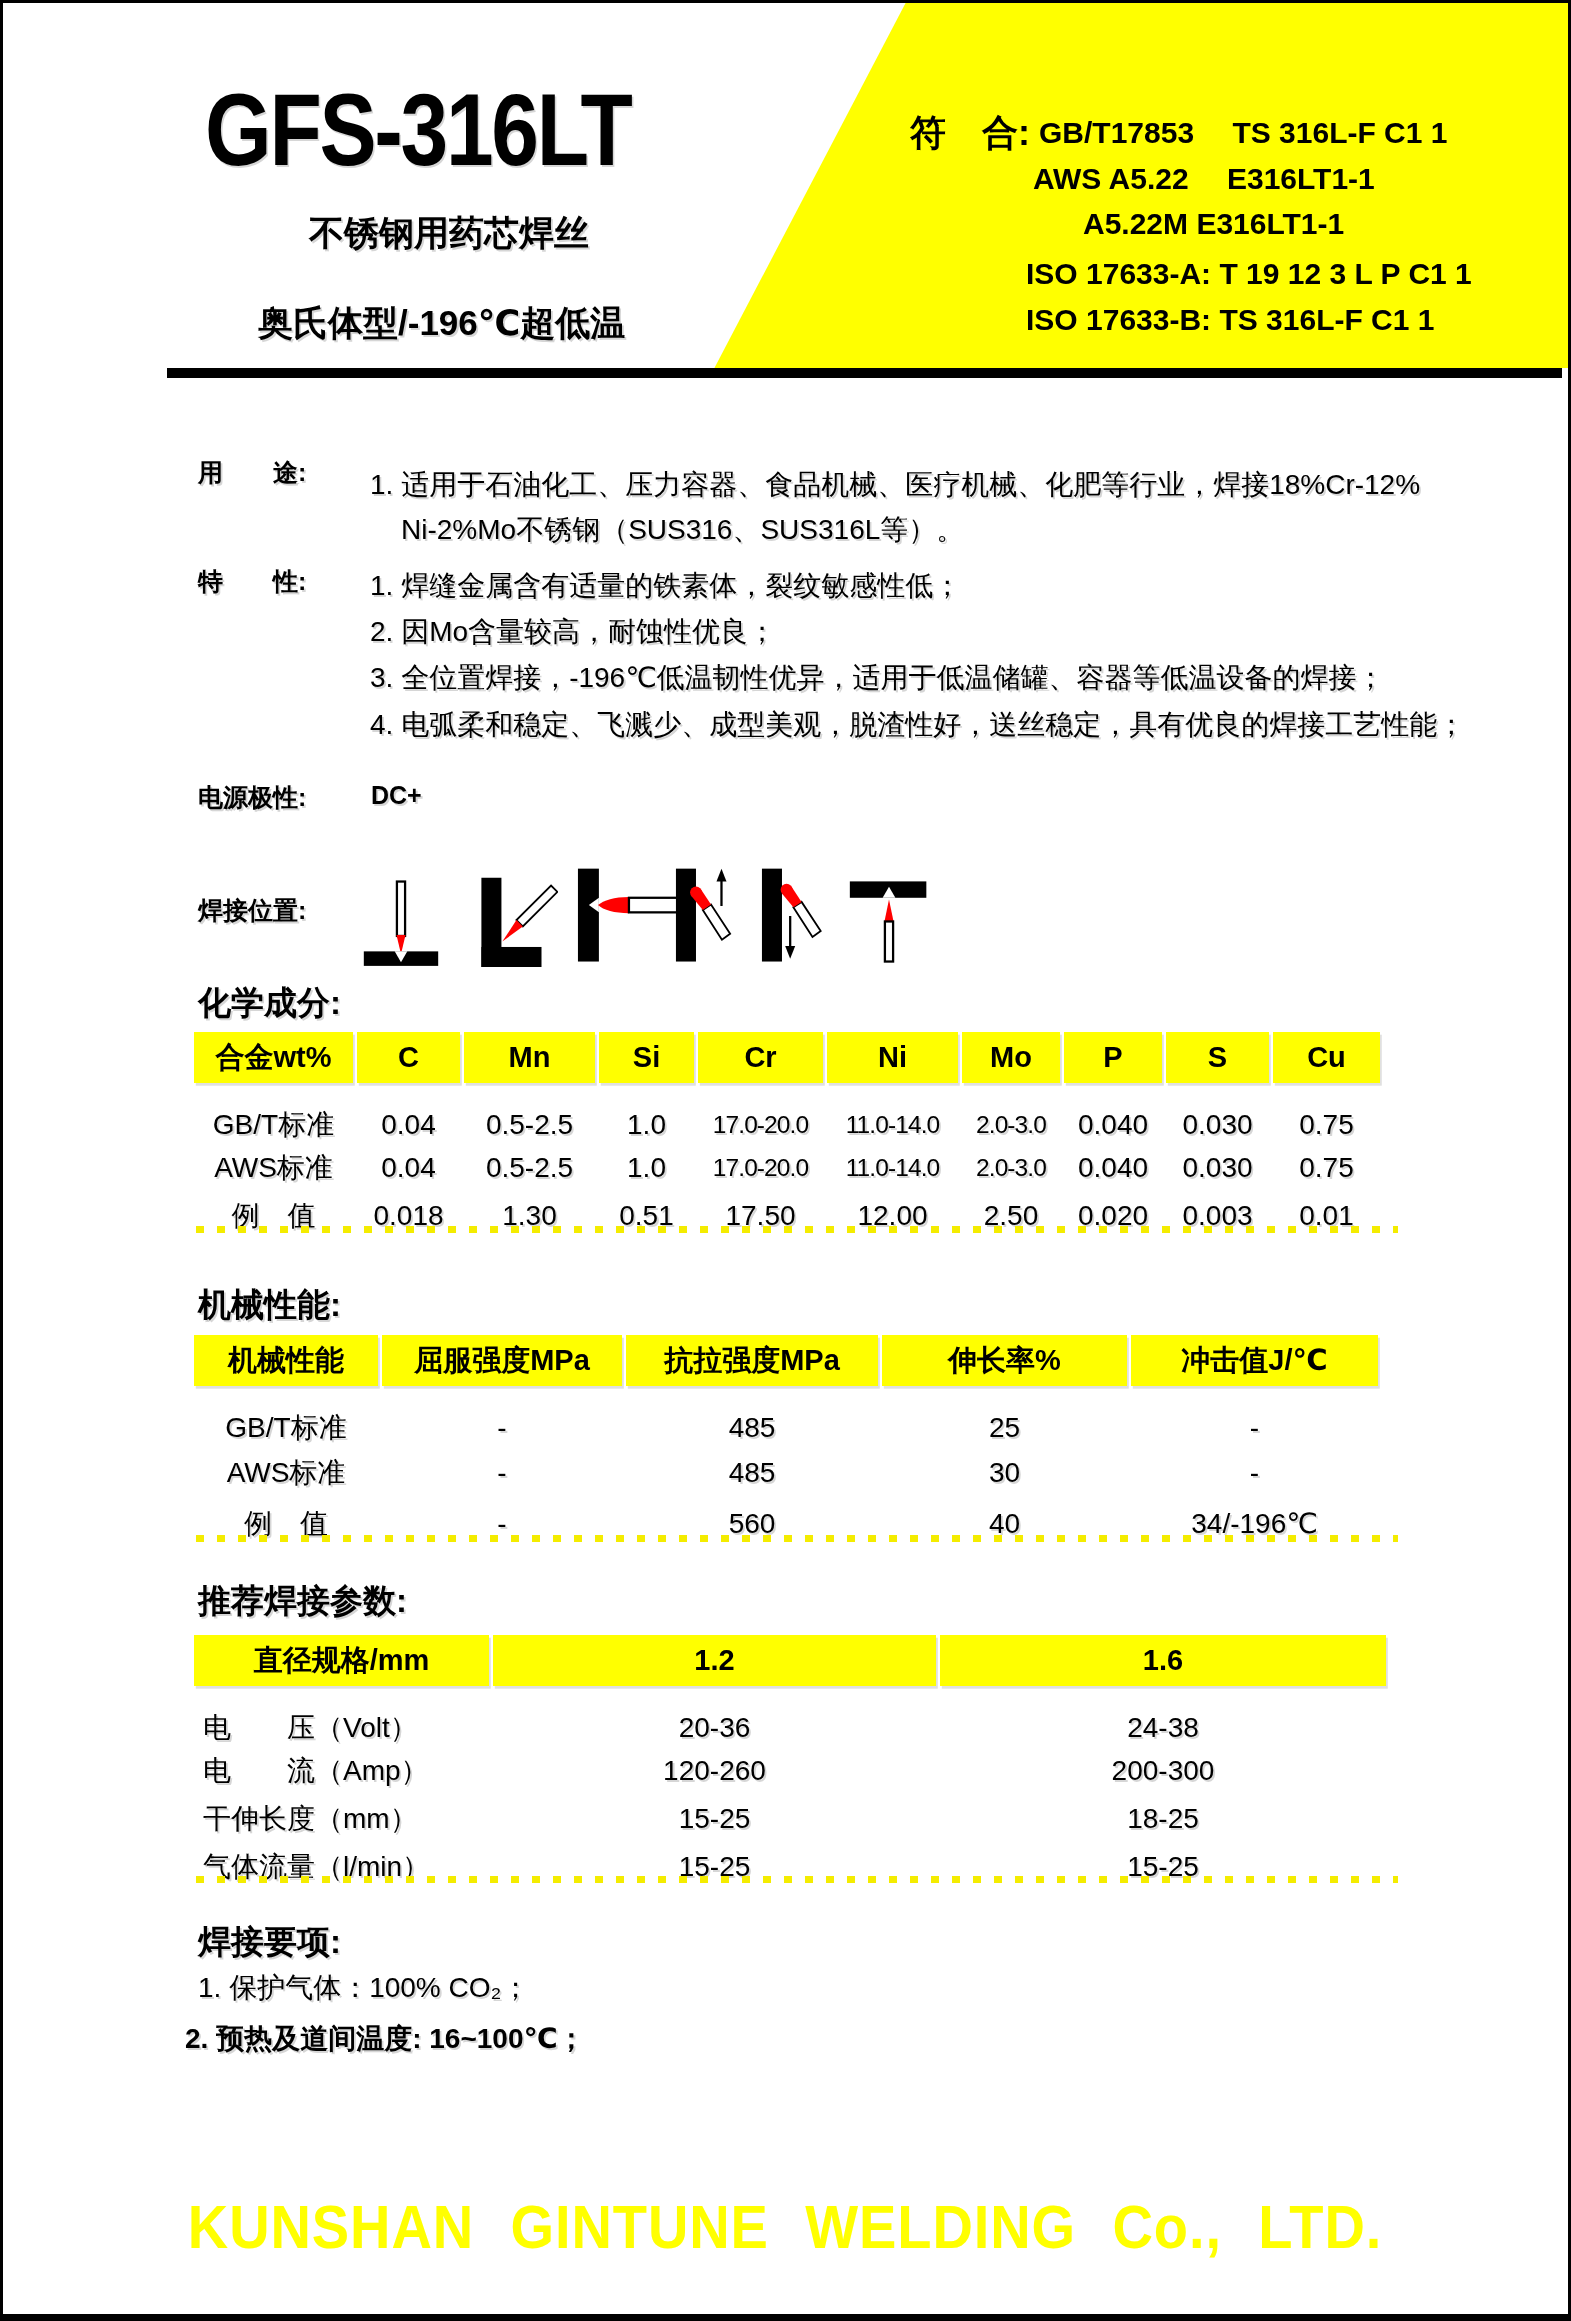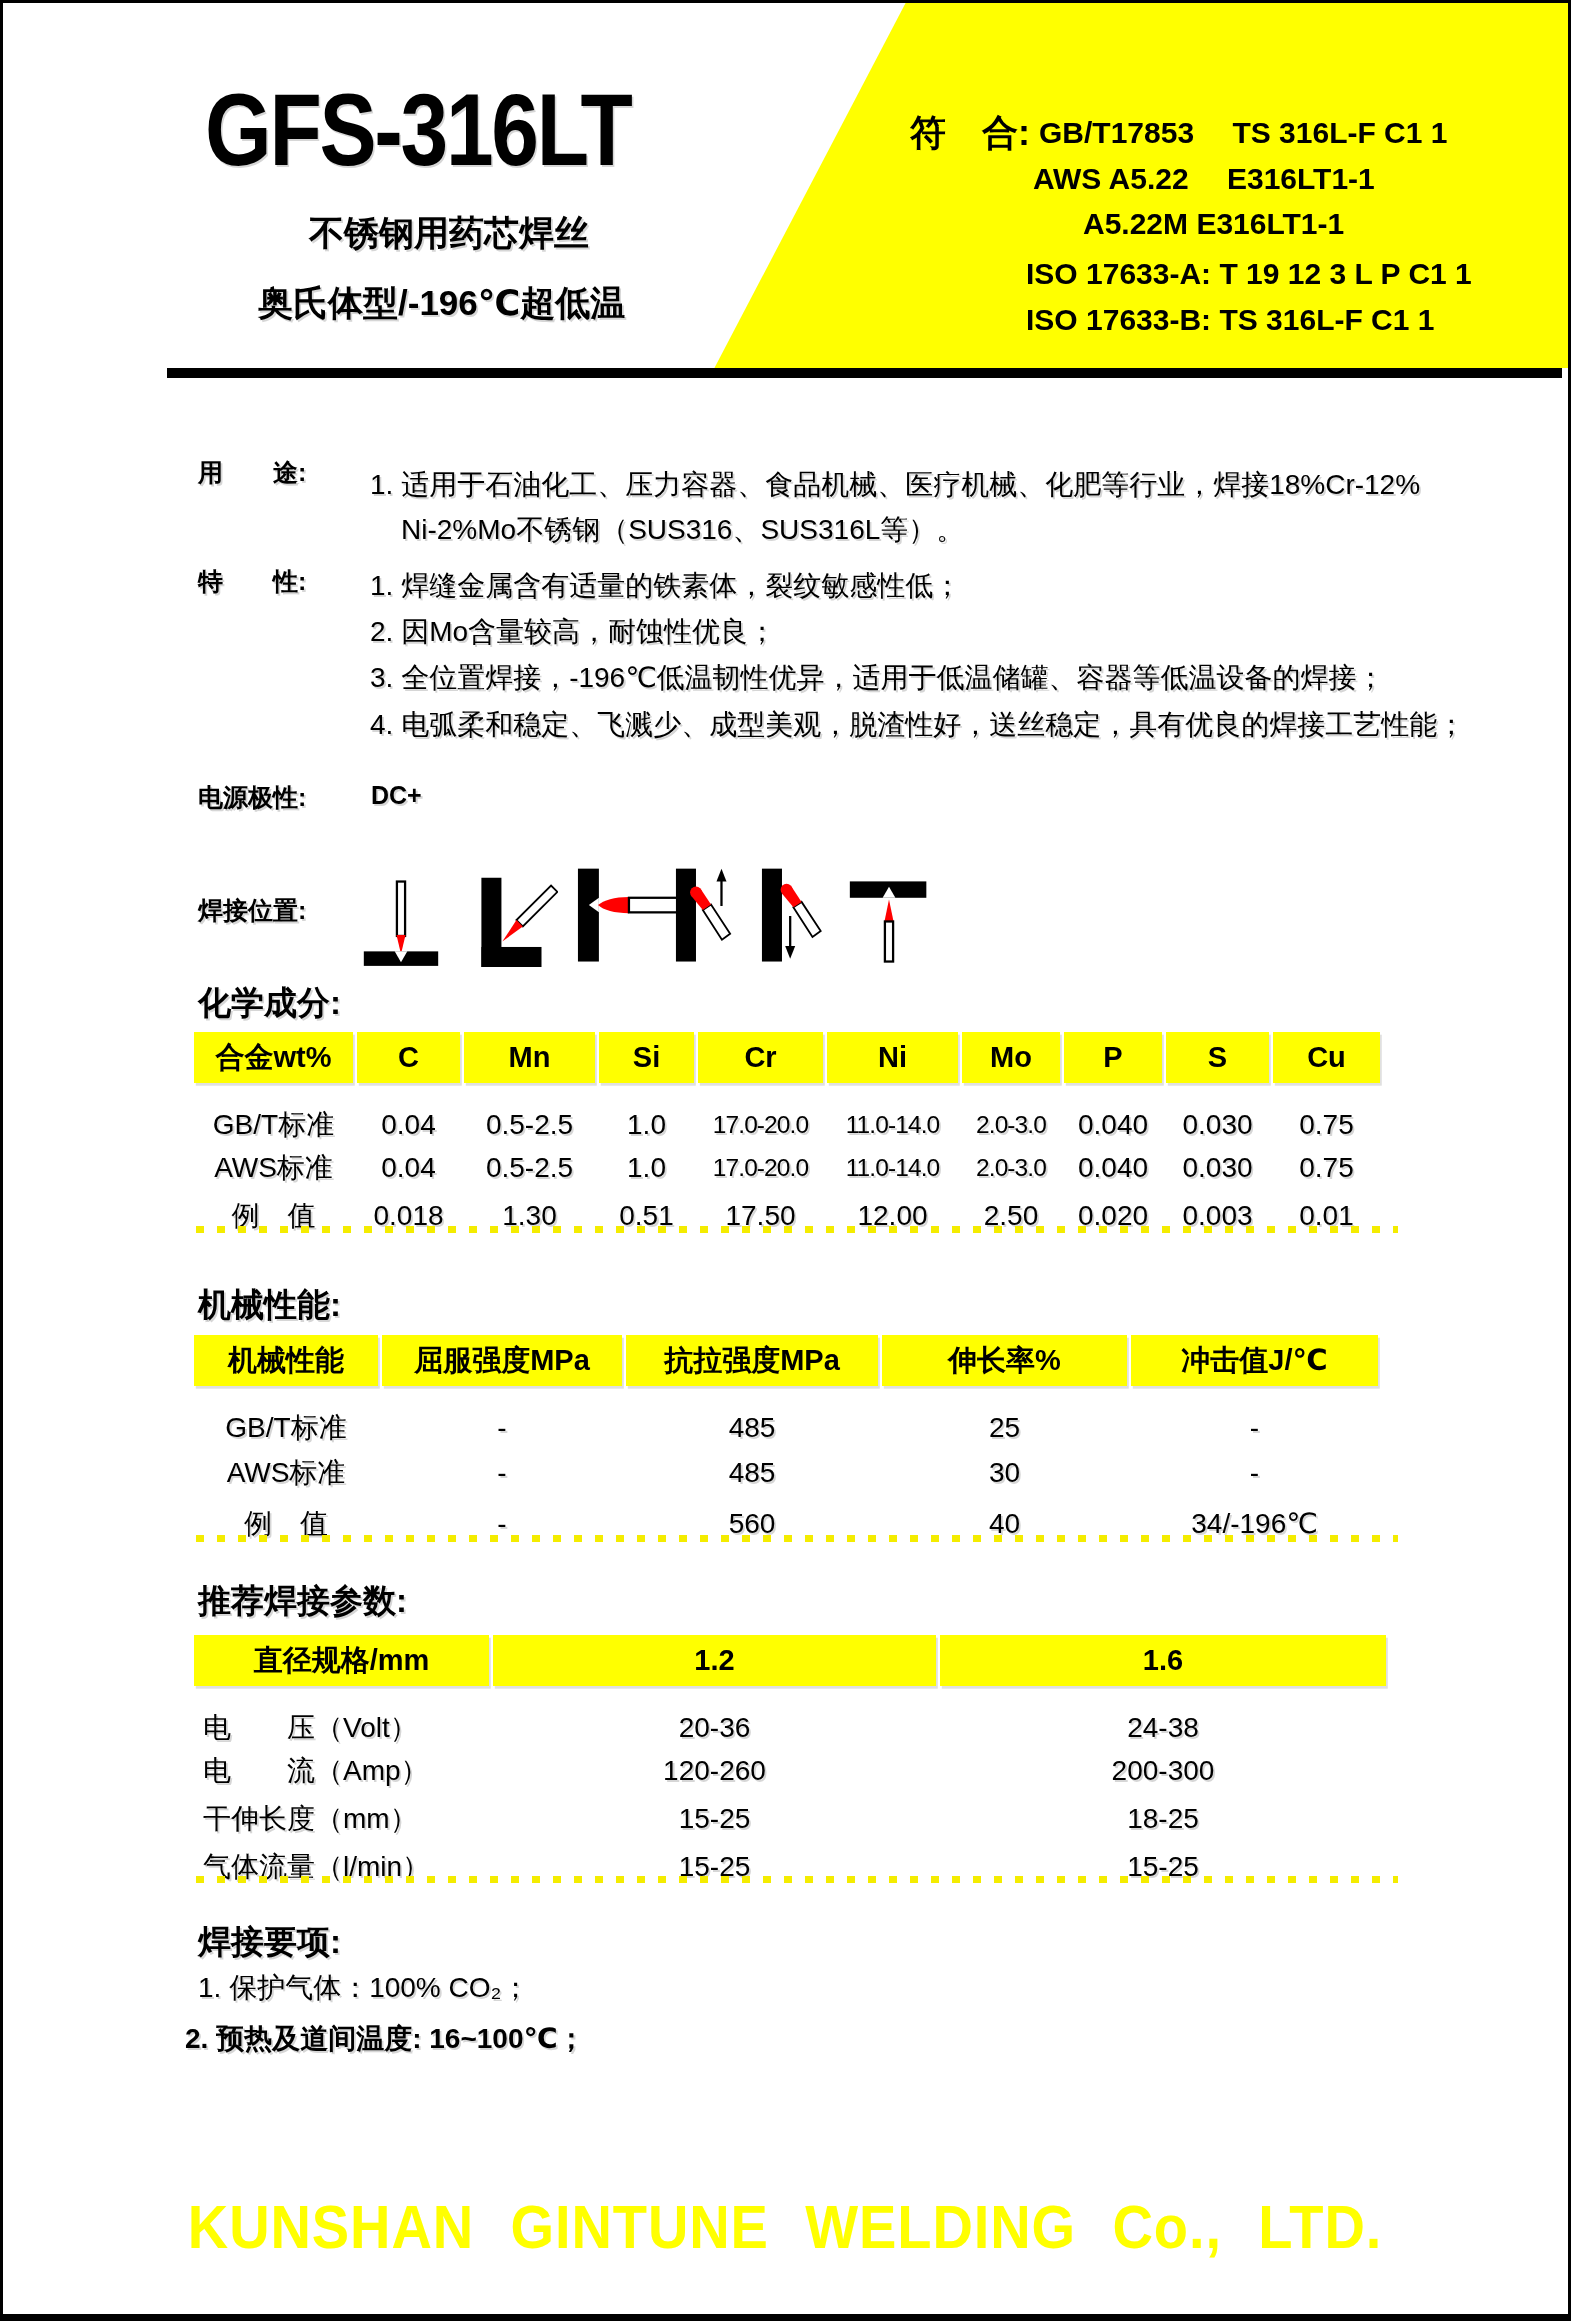--- a/index.html
+++ b/index.html
@@ -12,21 +12,21 @@
   .abs { position:absolute; }
   .ts { text-shadow:1.8px 1.8px 0 #d6d6d6; }
   .yellow-block {
     left:0; top:0; width:1567px; height:365px; background:#ffff00;
     -webkit-clip-path:polygon(57.6% 0, 100% 0, 100% 100%, 45.4% 100%);
     clip-path:polygon(57.6% 0, 100% 0, 100% 100%, 45.4% 100%);
   }
   .product-title { left:202px; top:69px; font-size:102px; font-weight:bold; letter-spacing:-2.7px;
     transform:scaleX(0.84); transform-origin:left top; white-space:nowrap; }
   .subtitle1 { left:306px; top:207px; font-size:35px; font-weight:bold; white-space:nowrap; }
-  .subtitle2 { left:255px; top:277px; font-size:35px; font-weight:bold; white-space:nowrap; }
+  .subtitle2 { left:255px; top:297px; font-size:35px; font-weight:bold; white-space:nowrap; }
   .comp-label { left:907px; top:100px; font-size:36px; font-weight:bold; white-space:nowrap; }
   .comp-line { font-size:30px; font-weight:bold; white-space:nowrap; }
   .black-rule { left:164px; top:365px; width:1395px; height:10px; background:#000; }
 
   .sec-label { font-size:25px; font-weight:bold; white-space:nowrap; }
   .sec-label-sm { font-size:33px; font-weight:bold; white-space:nowrap; }
   .body-text { font-size:28px; white-space:nowrap; }
 
   table { border-collapse:separate; border-spacing:4.5px 0; table-layout:fixed; }
   thead th { background:#ffff00; height:51px; font-size:29px; font-weight:bold; text-align:center;

